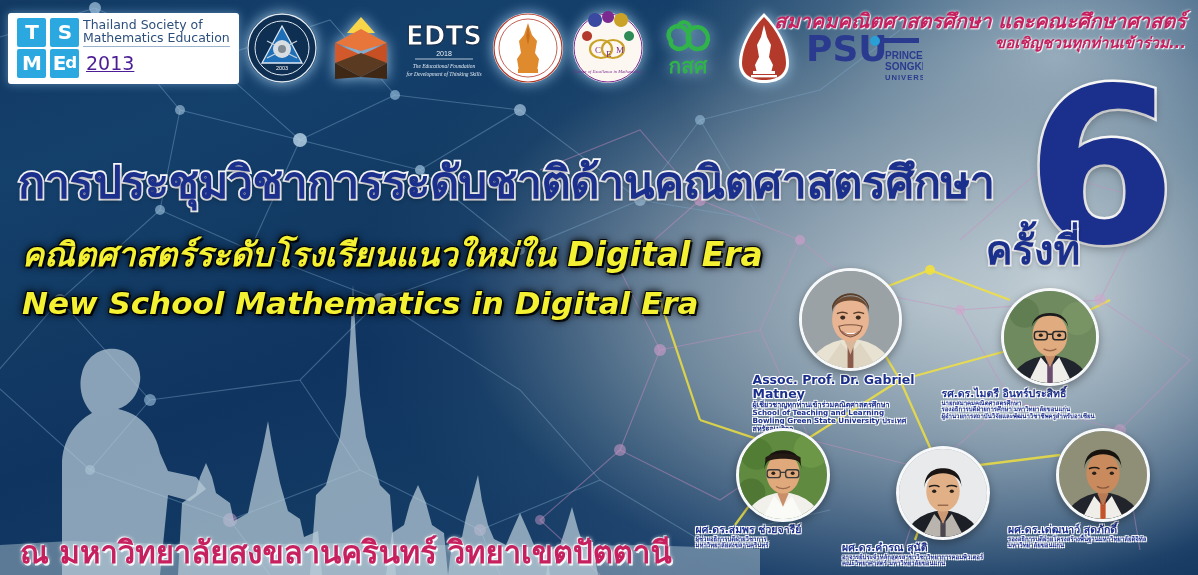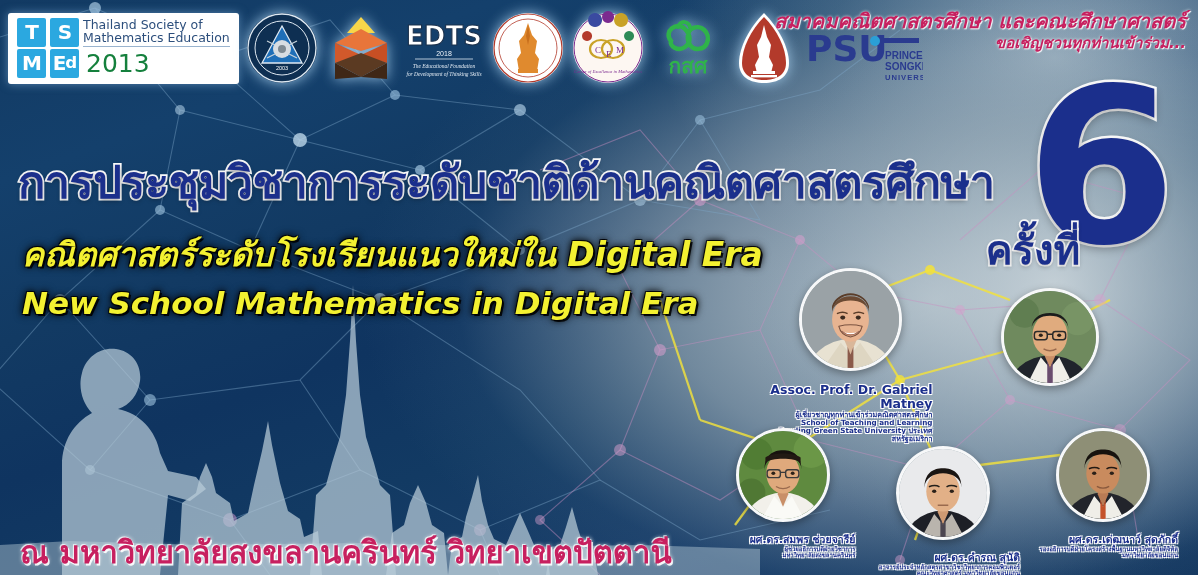--- a/index.html
+++ b/index.html
@@ -25,21 +25,21 @@
     display:flex;flex-direction:column;gap:2px;box-shadow:0 0 10px rgba(140,190,230,.55);
   }
   .tsmed-r1,.tsmed-r2{display:flex;align-items:center;gap:4px;}
   .tsq{
     width:29px;height:29px;background:#2ba8e0;color:#fff;border-radius:2px;
     display:flex;align-items:center;justify-content:center;
     font-weight:700;font-size:20px;line-height:1;letter-spacing:-1px;
   }
   .tsmed-txt{display:flex;flex-direction:column;line-height:1.08;color:#2d4f7c;}
   .tsmed-txt span{font-size:12.5px;font-weight:400;white-space:nowrap;}
-  .tsmed-year{font-size:25px;color:#15803d;font-weight:400;line-height:1;padding-left:3px;}
+  .tsmed-year{font-size:19px;color:#4c1d95;font-weight:400;line-height:1;padding-left:3px;text-decoration:underline;}
   .tsmed-rule{height:1px;background:#9ab4cf;margin:1px 0 0 0;}
 
   .logo{position:relative;flex:0 0 auto;display:flex;align-items:center;justify-content:center;text-align:right;}
   .glow{filter:drop-shadow(0 0 7px rgba(175,215,245,.85));}
 
   
   #invite{
     position:absolute;right:12px;top:8px;text-align:right;z-index:7;
     font-style:italic;font-weight:700;color:#c7205f;
     text-shadow:0 0 3px rgba(255,255,255,.9),1px 1px 0 rgba(255,255,255,.8);
@@ -93,21 +93,21 @@
   
   .speaker{position:absolute;z-index:10;display:flex;flex-direction:column;align-items:center;}
   .photo{
     border-radius:50%;overflow:hidden;position:relative;
     border:3px solid rgba(255,255,255,.92);
     box-shadow:0 3px 9px rgba(0,0,0,.35);
     background:#98a7ae;
   }
   .face{position:absolute;inset:0;}
   .cap{
-    margin-top:12px;text-align:right;line-height:1.12;
+    margin-top:2px;text-align:left;line-height:1.12;
     color:#1b2f8c;font-weight:700;
     text-shadow:0 0 2px #fff,0.9px 0.9px 0 #fff,-0.9px -0.9px 0 #fff,0.9px -0.9px 0 #fff,-0.9px 0.9px 0 #fff;
   }
   .cap .nm{display:block;font-size:12.5px;}
   .cap .sm{display:block;font-size:7.2px;font-weight:700;}
   .cap.small .nm{font-size:10.5px;}
   .cap.small .sm{font-size:6px;}
 </style>
 </head>
 <body>
@@ -393,20 +393,26 @@
         <ellipse cx="50" cy="48" rx="19" ry="23" fill="#e0ab7e"></ellipse>
         <path d="M30,42 C30,22 70,22 70,42 C70,30 62,24 50,24 C38,24 30,30 30,42 Z" fill="#1c1c1c"></path>
         <rect x="33" y="44" width="14" height="9" rx="3" fill="none" stroke="#2a2a2a" stroke-width="1.6"></rect>
         <rect x="53" y="44" width="14" height="9" rx="3" fill="none" stroke="#2a2a2a" stroke-width="1.6"></rect>
         <line x1="47" y1="47" x2="53" y2="47" stroke="#2a2a2a" stroke-width="1.4"></line>
         <ellipse cx="40" cy="48" rx="2.2" ry="1.9" fill="#2b2119"></ellipse>
         <ellipse cx="60" cy="48" rx="2.2" ry="1.9" fill="#2b2119"></ellipse>
         <path d="M43,63 Q50,67 57,63" stroke="#9a6a4e" stroke-width="1.5" fill="none"></path>
       </svg>
     </div>
+    <div class="cap small" style="width:195px;margin-left:-22px;">
+      <span class="nm">รศ.ดร.ไมตรี อินทร์ประสิทธิ์</span>
+      <span class="sm">นายกสมาคมคณิตศาสตรศึกษา</span>
+      <span class="sm">รองอธิการบดีฝ่ายการศึกษา มหาวิทยาลัยขอนแก่น</span>
+      <span class="sm">ผู้อำนวยการสถาบันวิจัยและพัฒนาวิชาชีพครูสำหรับอาเซียน</span>
+    </div>
   </div>
 
   <div class="speaker" style="left:718px;top:428px;width:130px;">
     <div class="photo" style="width:88px;height:88px;">
       <svg class="face" viewBox="0 0 100 100">
         <rect width="100" height="100" fill="#5f8a3f"></rect>
         <circle cx="20" cy="26" r="18" fill="#4f7a33" opacity=".85"></circle>
         <circle cx="82" cy="22" r="20" fill="#6e9a4a" opacity=".8"></circle>
         <circle cx="14" cy="70" r="16" fill="#4a7030" opacity=".7"></circle>
         <ellipse cx="50" cy="112" rx="46" ry="42" fill="#f2f0ea"></ellipse>

